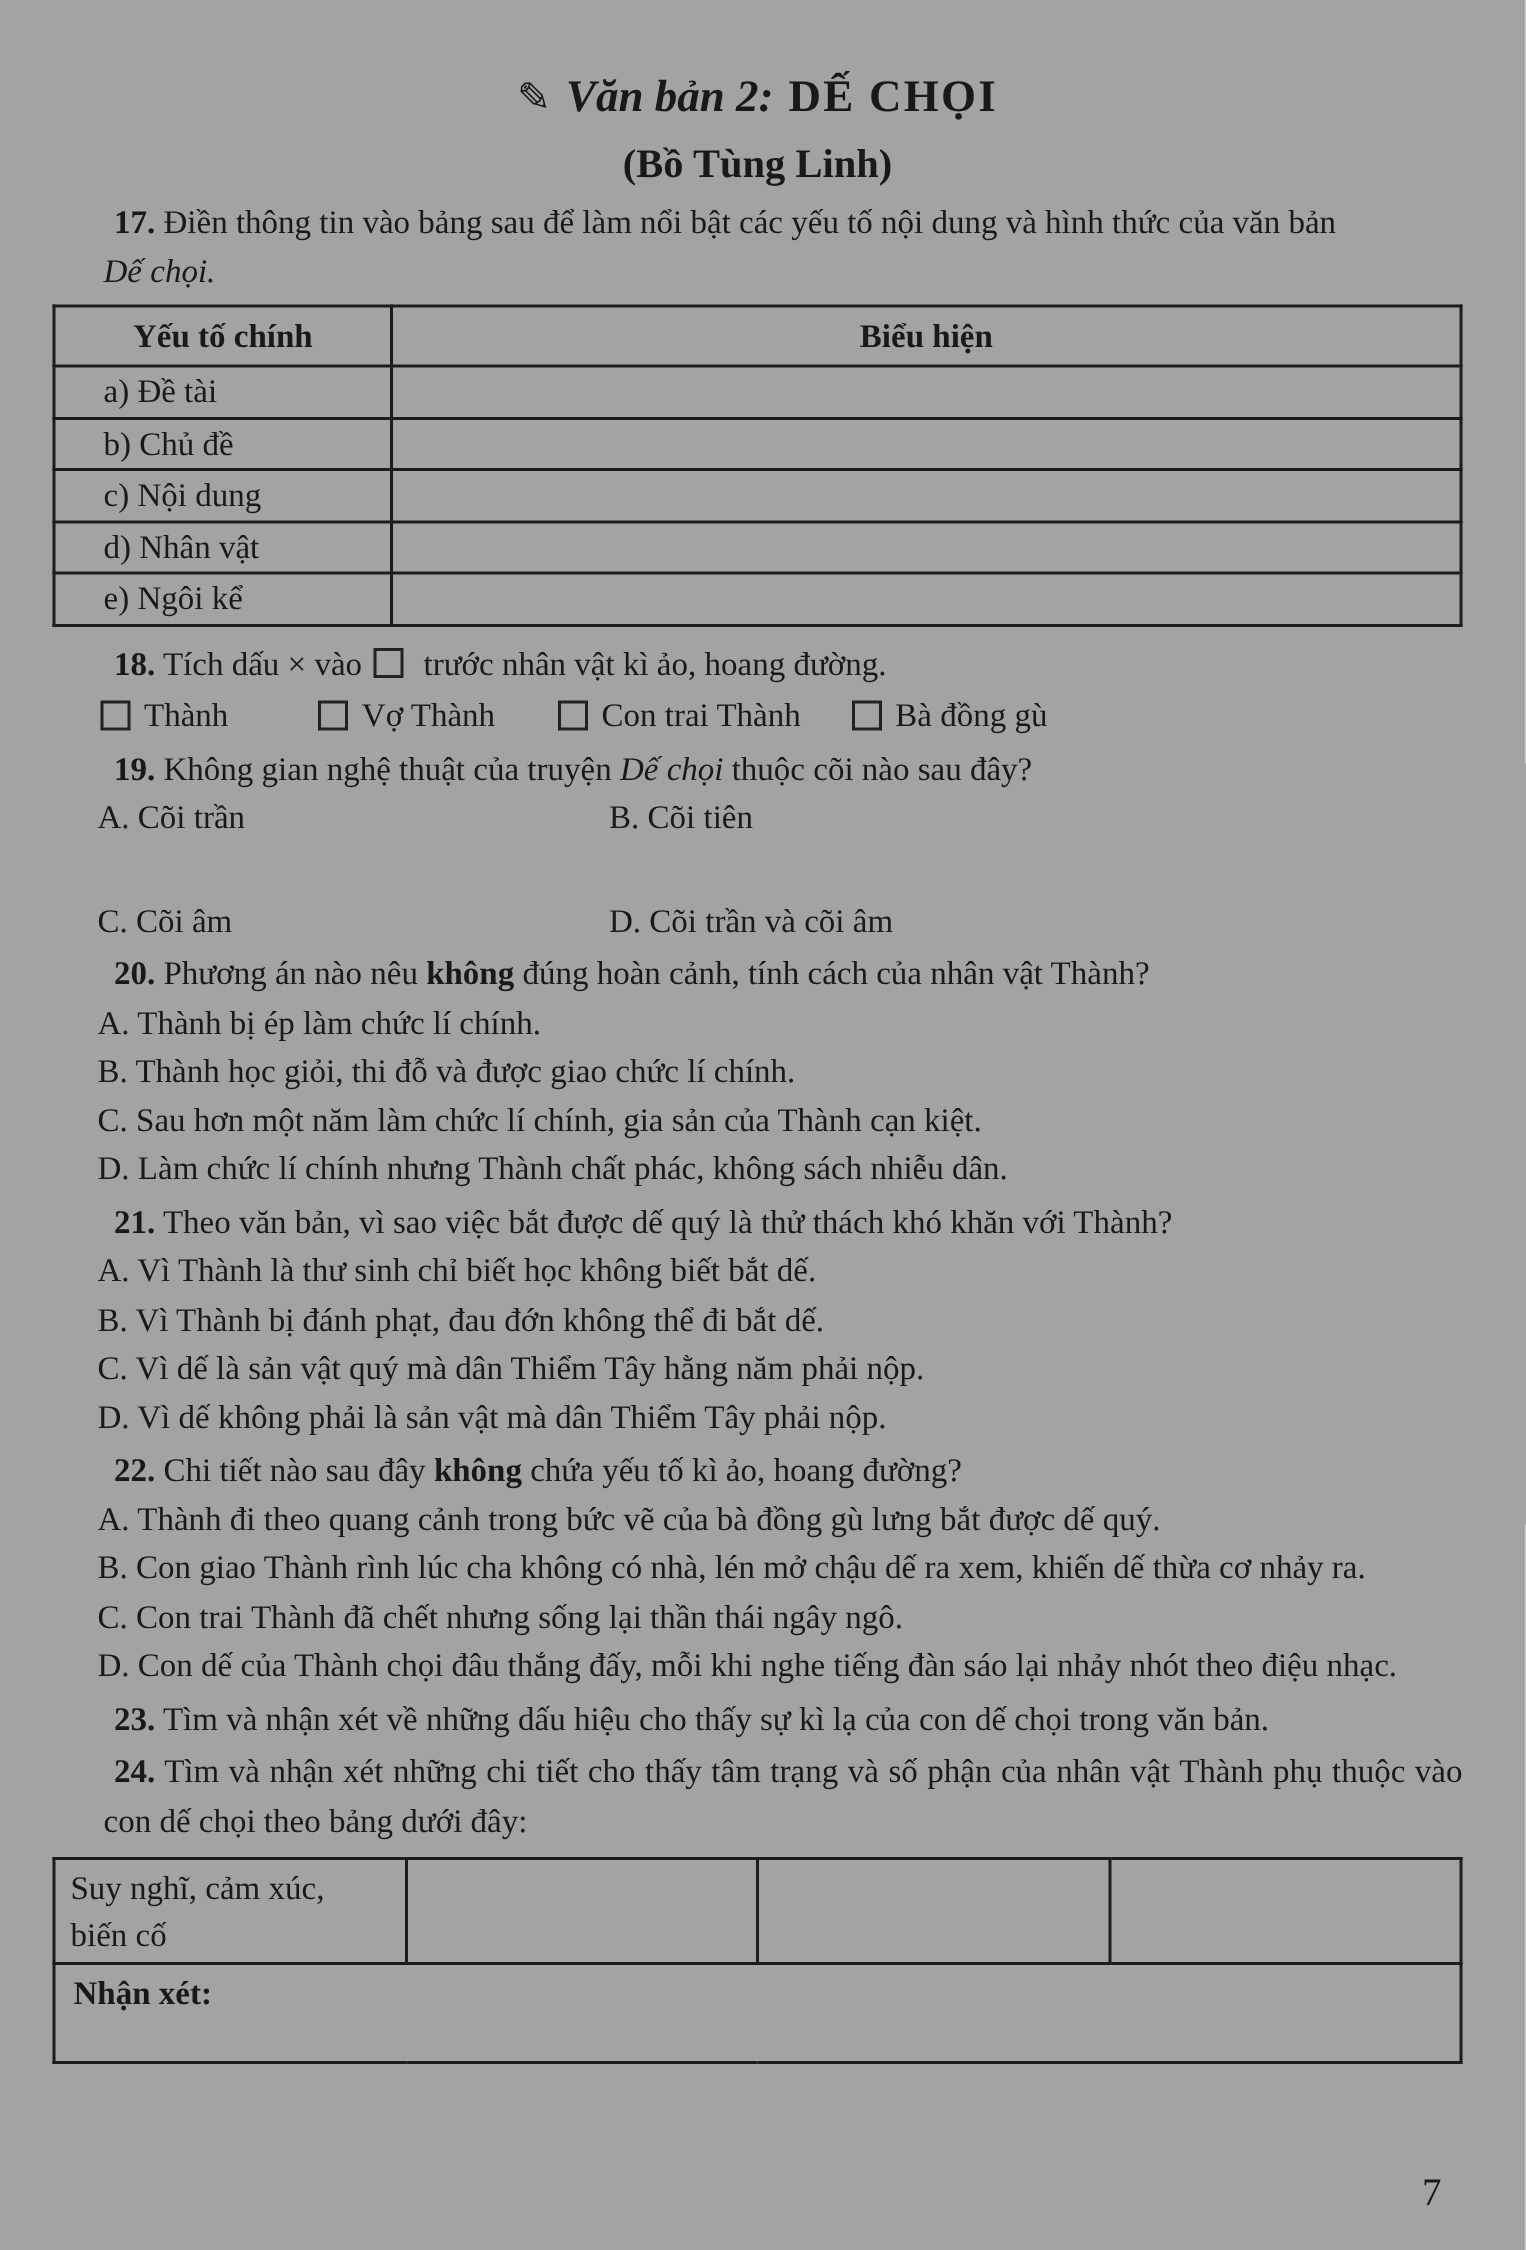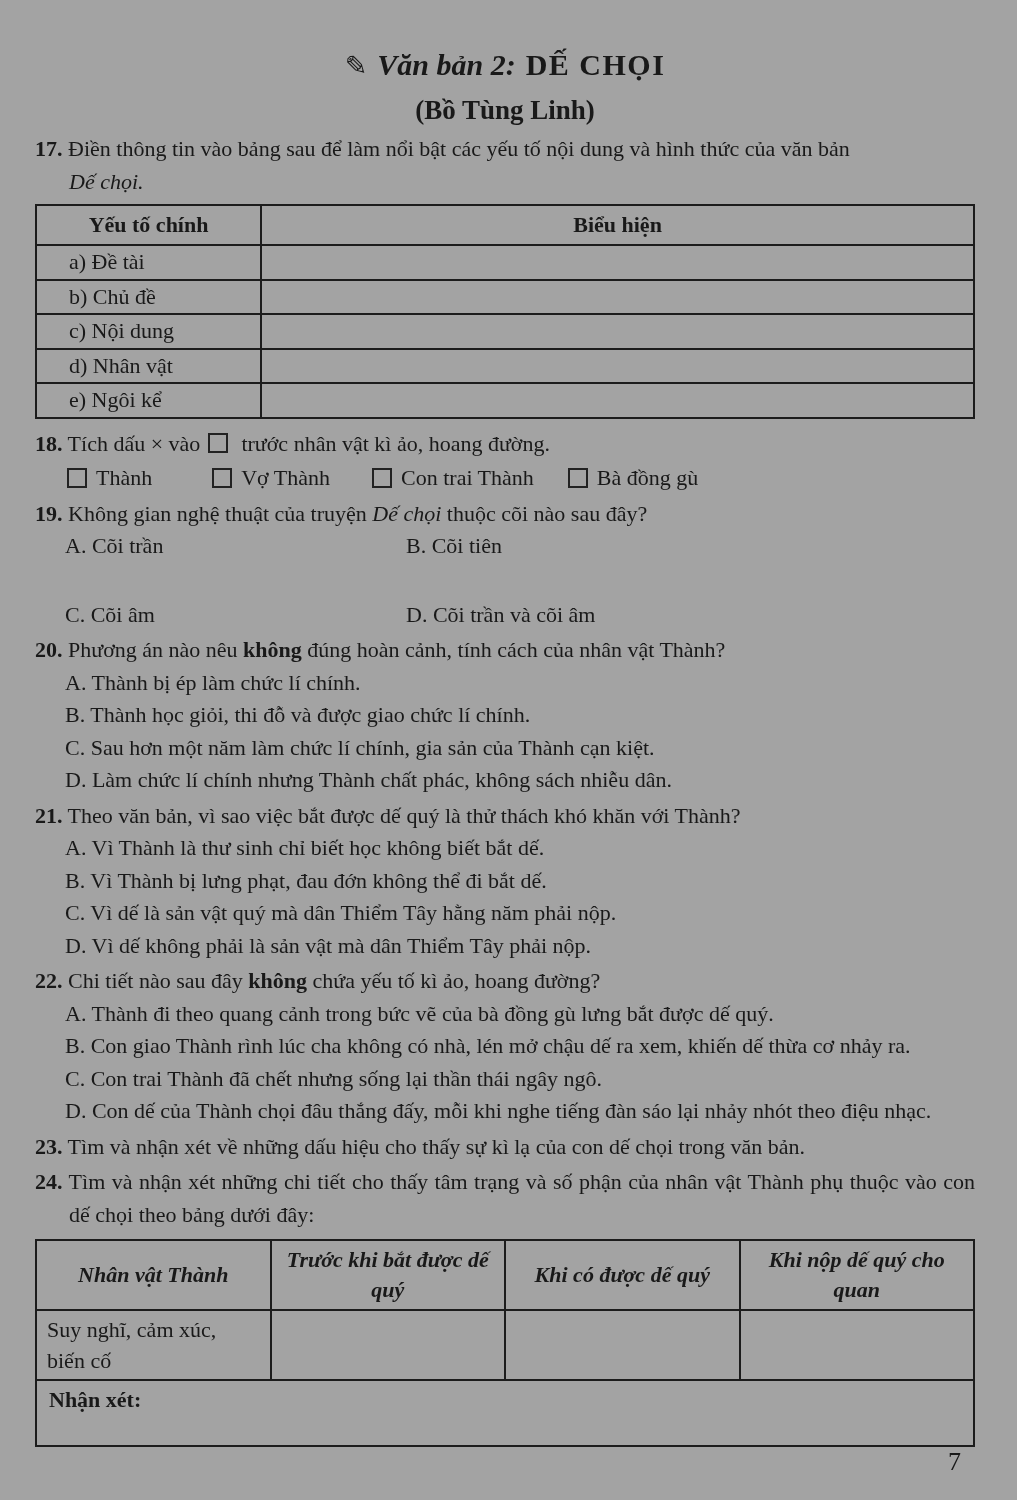--- a/index.html
+++ b/index.html
@@ -15,21 +15,21 @@
     padding:46px 42px 0 35px;
     overflow:hidden;
   }
   .title { text-align:center; font-size:30px; line-height:38px; white-space:nowrap; }
   .title .pencil { font-size:27px; margin-right:10px; font-style:normal; }
   .title .prefix { font-weight:bold; font-style:italic; margin-right:10px; }
   .title .main { font-weight:bold; letter-spacing:1.5px; }
   .subtitle { text-align:center; font-weight:bold; font-size:27px; line-height:34px; margin-top:8px; }
 
   .q { padding-left:34px; text-indent:-34px; text-align:justify; margin-top:3px; }
-  .qnum { font-weight:bold; }
+  .qnum { font-weight:bold;margin-left:41px; }
   .bold { font-weight:bold; }
   .ital { font-style:italic; }
 
   table { border-collapse:collapse; width:100%; table-layout:fixed; }
   td, th { border:2px solid #1c1c1c; padding:0 8px; box-sizing:border-box; }
 
   .tbl1 { margin-top:6px; }
   .tbl1 th { height:40px; text-align:center; font-weight:bold; font-size:22px;border-radius:17px; }
   .tbl1 td.lbl { height:32px; padding-left:32px; }
   .tbl1 col.c1 { width:24%; }
@@ -155,21 +155,21 @@
     <div class="opt"><span>C.</span> <span>Sau hơn một năm làm chức lí chính, gia sản của Thành cạn kiệt.</span></div>
     <div class="opt"><span>D.</span> <span>Làm chức lí chính nhưng Thành chất phác, không sách nhiễu dân.</span></div>
   </div>
 
   <div class="q">
     <span class="qnum">21.</span>
     <span>Theo văn bản, vì sao việc bắt được dế quý là thử thách khó khăn với Thành?</span>
   </div>
   <div class="optlist">
     <div class="opt"><span>A.</span> <span>Vì Thành là thư sinh chỉ biết học không biết bắt dế.</span></div>
-    <div class="opt"><span>B.</span> <span>Vì Thành bị lưng phạt, đau đớn không thể đi bắt dế.</span></div>
+    <div class="opt"><span>B.</span> <span>Vì Thành bị đánh phạt, đau đớn không thể đi bắt dế.</span></div>
     <div class="opt"><span>C.</span> <span>Vì dế là sản vật quý mà dân Thiểm Tây hằng năm phải nộp.</span></div>
     <div class="opt"><span>D.</span> <span>Vì dế không phải là sản vật mà dân Thiểm Tây phải nộp.</span></div>
   </div>
 
   <div class="q">
     <span class="qnum">22.</span>
     <span>Chi tiết nào sau đây</span>
     <span class="bold">không</span>
     <span>chứa yếu tố kì ảo, hoang đường?</span>
   </div>
@@ -191,26 +191,20 @@
   </div>
 
   <table class="tbl2">
     <colgroup>
         <col>
         <col>
         <col>
         <col>
       </colgroup>
     <tbody>
-        <tr>
-      <th>Nhân vật Thành</th>
-      <th>Trước khi bắt được dế quý</th>
-      <th>Khi có được dế quý</th>
-      <th>Khi nộp dế quý cho quan</th>
-    </tr>
     <tr>
       <td>Suy nghĩ, cảm xúc, biến cố</td>
       <td></td>
       <td></td>
       <td></td>
     </tr>
     <tr>
       <td class="note" colspan="4">Nhận xét:</td>
     </tr>
   </tbody>

